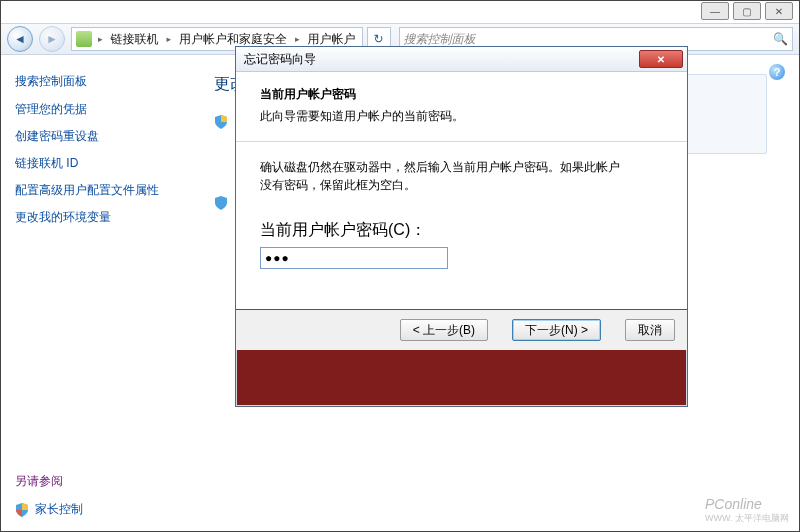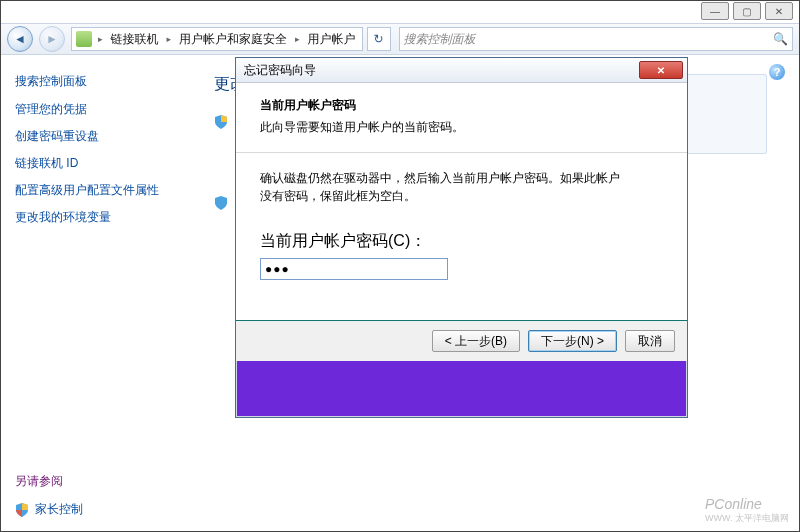--- a/index.html
+++ b/index.html
@@ -28,32 +28,32 @@
 .sidebar .shield-row{display:flex;align-items:center;gap:6px;margin-top:6px;}
 .main{flex:1;padding:14px 16px;box-sizing:border-box;position:relative;}
 .main h1{font-size:16px;font-weight:400;color:#003b78;margin:6px 0 18px 0;}
 .main .task{display:flex;align-items:center;gap:8px;margin:10px 0;}
 .help-icon{position:absolute;top:10px;right:14px;width:16px;height:16px;border-radius:50%;background:radial-gradient(circle at 35% 35%,#bfe3ff,#3a8edf);color:#fff;font-size:11px;display:flex;align-items:center;justify-content:center;font-weight:bold;}
 .shield{width:14px;height:14px;display:inline-block;}
 .shield svg{width:14px;height:14px;display:block;}
 
 .infocard{position:absolute;top:73px;right:32px;width:150px;height:78px;border:1px solid #d1dff0;background:#f4f8fc;border-radius:2px;}
 
-.dialog{position:absolute;left:234px;top:56px;width:451px;height:359px;background:#6d28d9;border:1px solid #4c6b8e;box-shadow:0 0 0 1px #cfd8e3 inset;z-index:10;}
+.dialog{position:absolute;left:234px;top:45px;width:451px;height:359px;background:#7f1d1d;border:1px solid #4c6b8e;box-shadow:0 0 0 1px #cfd8e3 inset;z-index:10;}
 .titlebar{height:24px;background:linear-gradient(#fdfefe,#e6ecf4);border-bottom:1px solid #c3ccd7;display:flex;align-items:center;justify-content:space-between;padding:0 4px 0 8px;font-size:12px;}
 .titlebar .close{width:42px;height:16px;border:1px solid #8e2a2a;border-radius:2px;background:linear-gradient(#e67a71,#c83a2e);color:#fff;font-size:10px;display:flex;align-items:center;justify-content:center;font-weight:bold;}
 .dlgbody{padding:14px 24px 0 24px;background:#fff;border-bottom:1px solid #0f766e;}
 .dlgbody .section{padding-bottom:16px;}
 .dlgbody h2{font-size:12px;font-weight:bold;margin:0 0 4px 0;}
 .dlgbody p{font-size:12px;margin:0;line-height:1.5;}
 .sep{height:1px;background:#d9d9d9;margin:0 -24px;}
 .fieldlabel{font-size:16px;margin-top:26px;}
 .pwd{margin:6px 0 24px 0;}
 .pwd input{width:178px;height:18px;border:1px solid #7a9ccb;font-size:12px;padding:1px 4px;letter-spacing:1px;}
-.dlgfoot{height:40px;display:flex;align-items:center;justify-content:flex-end;gap:8px;padding:0 12px;background:#f0f0f0;}
+.dlgfoot{height:40px;display:flex;align-items:center;justify-content:flex-end;gap:24px;padding:0 12px;background:#f0f0f0;}
 .dlgfoot button{height:22px;font-size:12px;border:1px solid #9a9a9a;border-radius:2px;background:linear-gradient(#fdfdfd,#e4e4e4);padding:0 12px;cursor:pointer;}
 .dlgfoot button.default{border:1px solid #3c7fb1;box-shadow:0 0 0 1px #a7d1f0 inset;}
 .watermark{position:absolute;right:10px;bottom:6px;color:#b9b9b9;font-style:italic;font-size:14px;pointer-events:none;}
 .watermark small{display:block;font-size:9px;color:#c7c7c7;font-style:normal;text-align:right;}
 </style>
 </head>
 <body>
 
 <div class="window">
 

